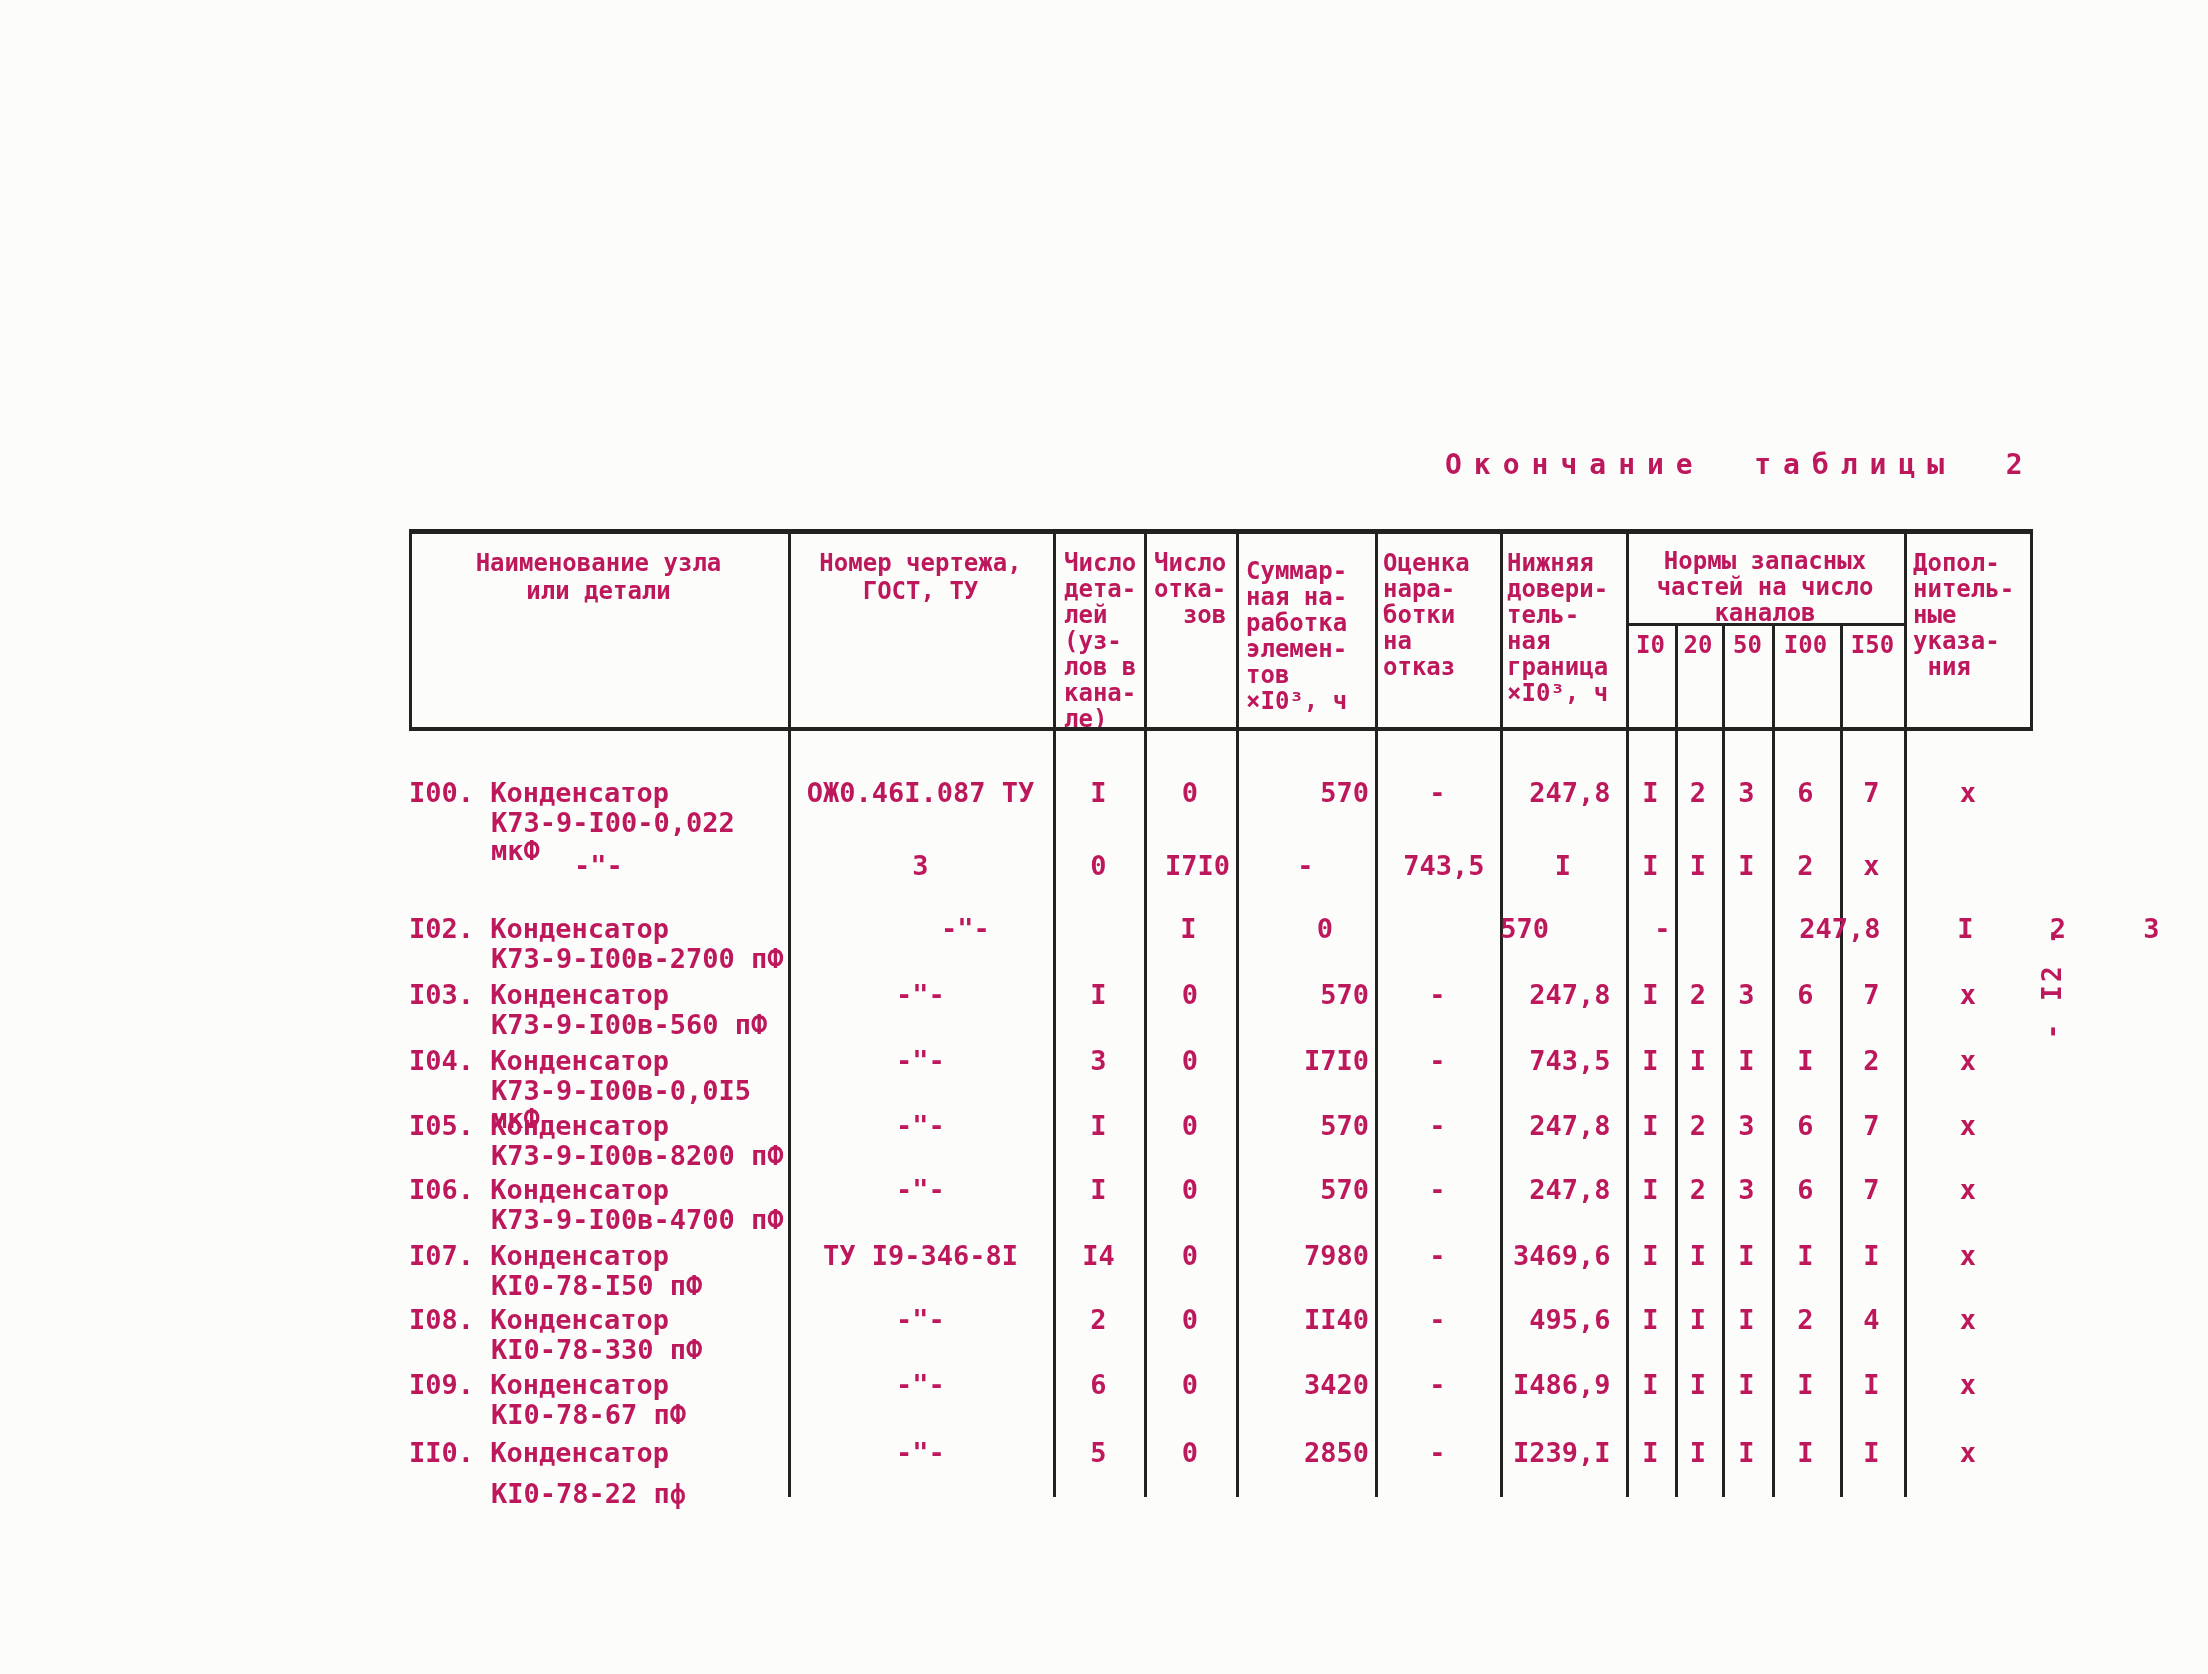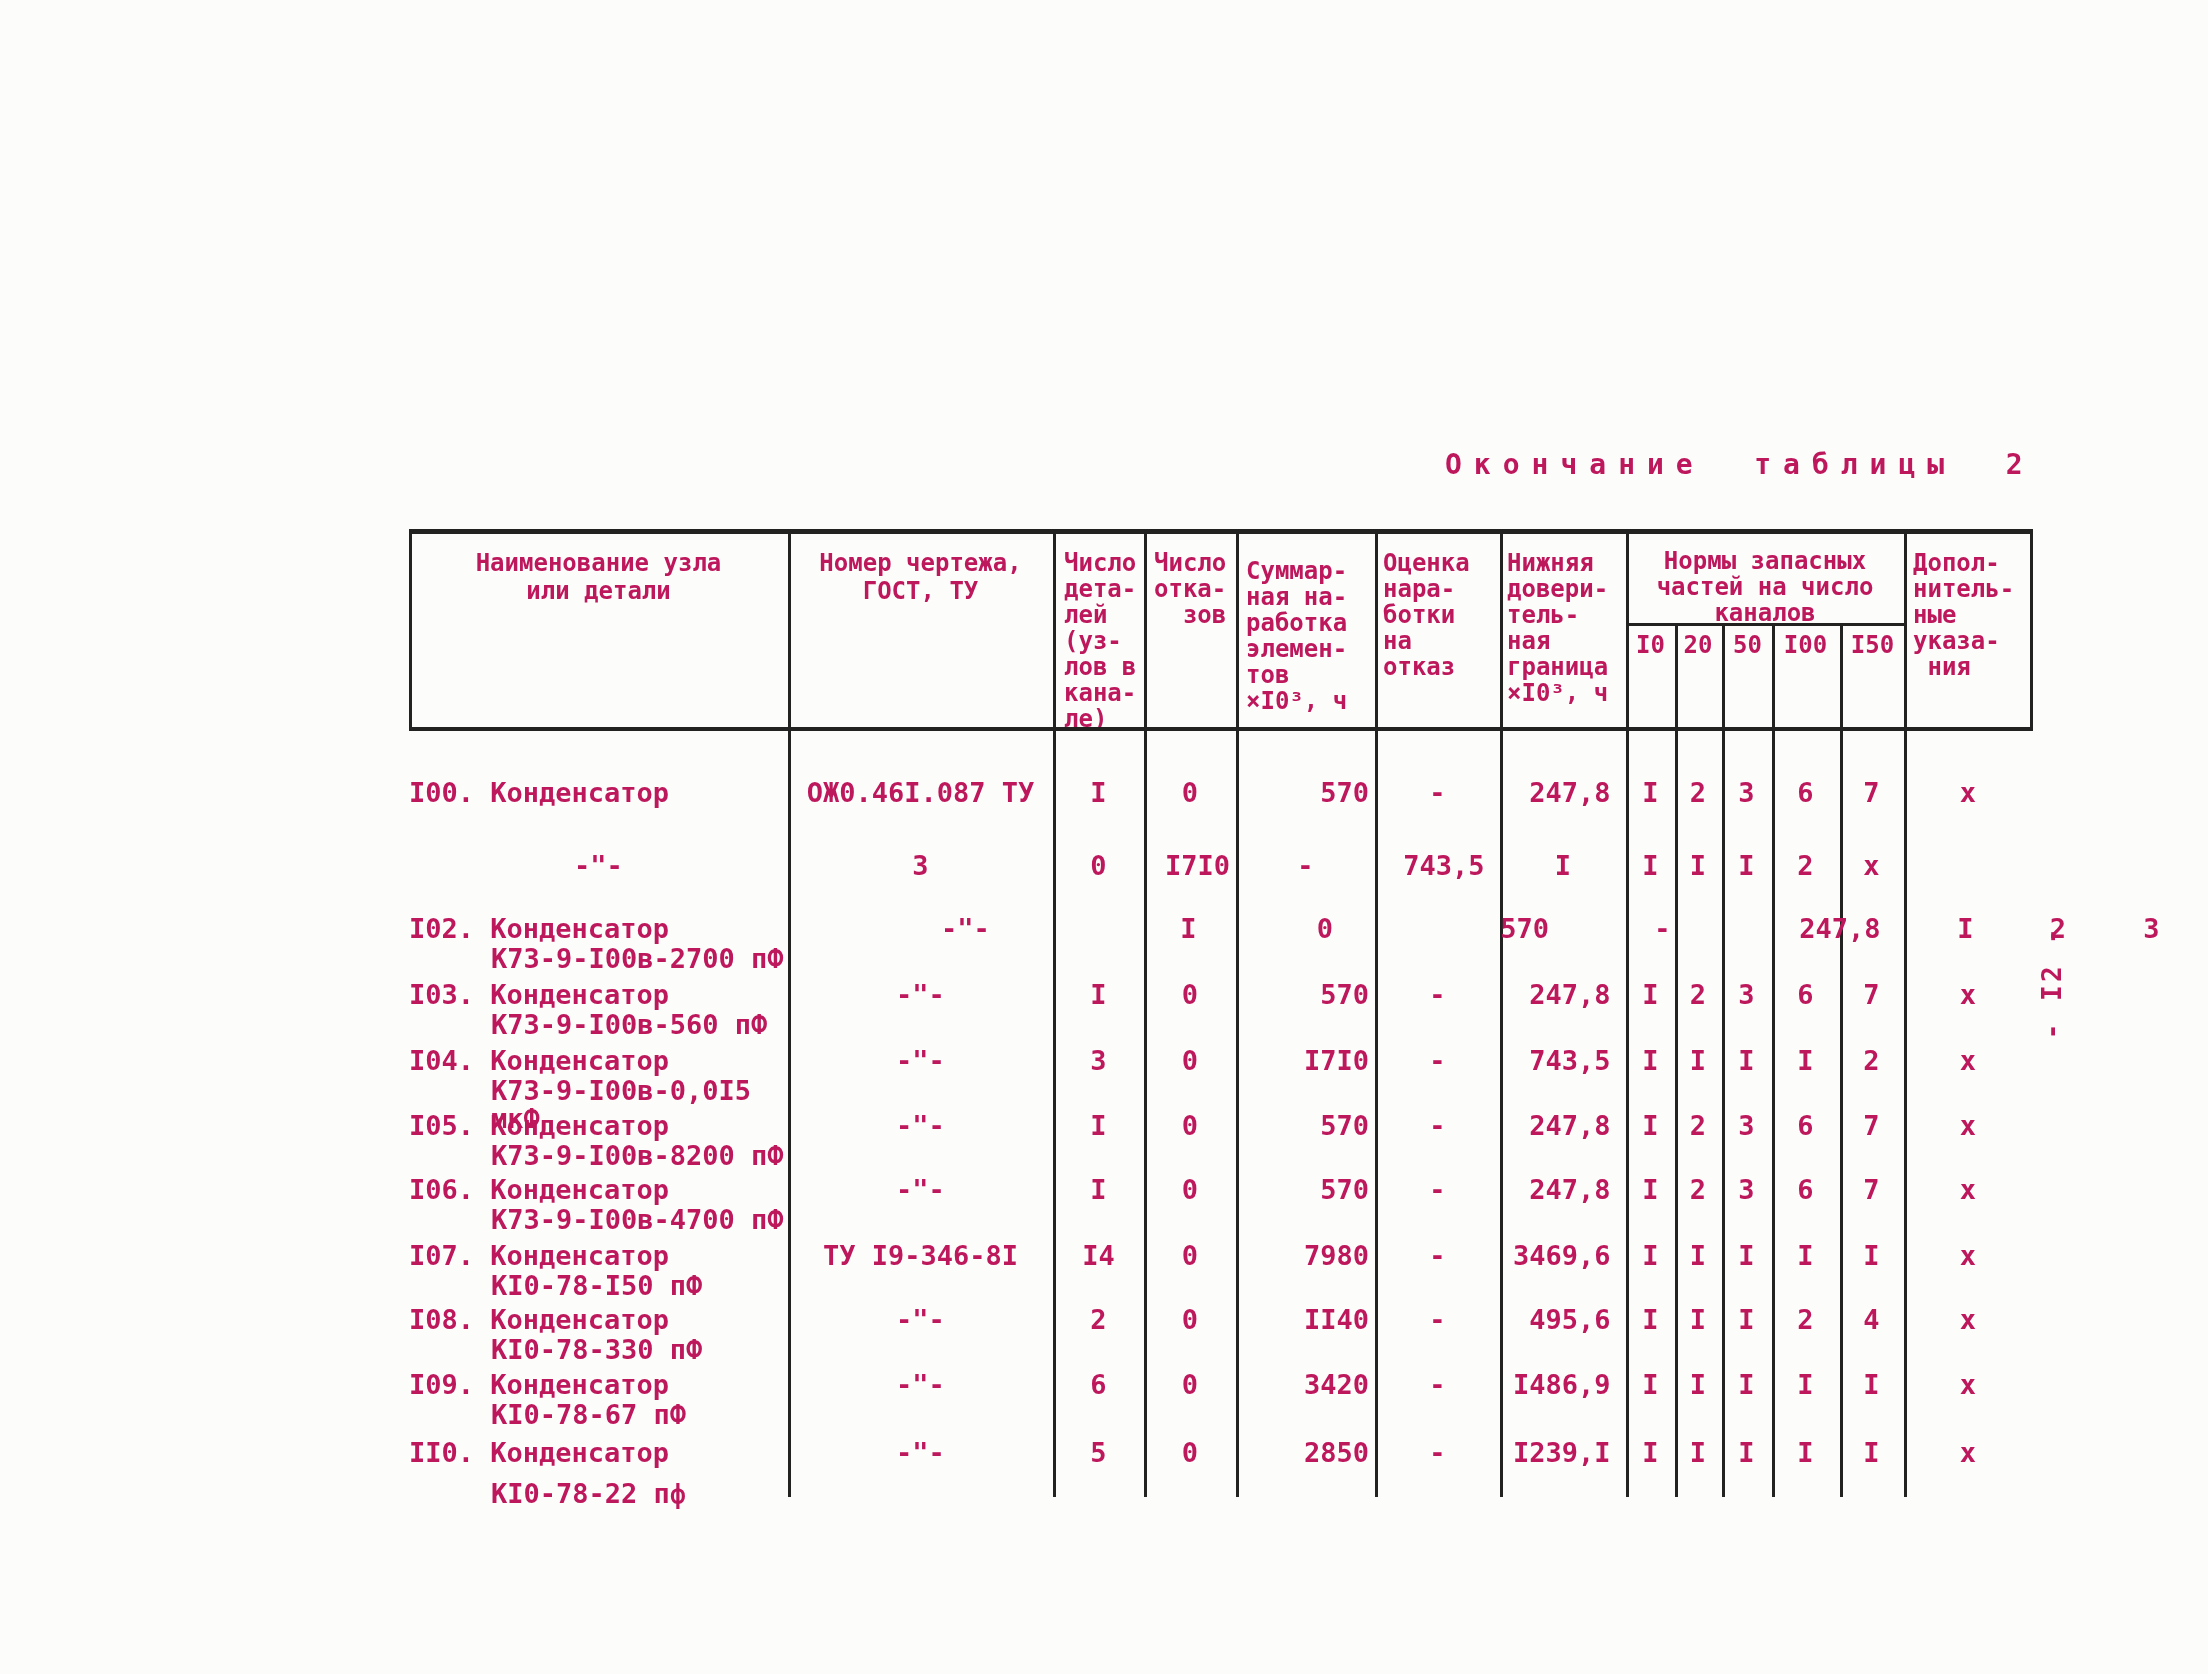--- a/index.html
+++ b/index.html
@@ -131,20 +131,21 @@
       <div class="rule" style="left: 1722px; top: 731px; width: 2.6px; height: 766px;"></div>
       <div class="rule" style="left: 1772px; top: 731px; width: 2.6px; height: 766px;"></div>
       <div class="rule" style="left: 1840px; top: 731px; width: 2.6px; height: 766px;"></div>
       <div class="rule" style="left: 1904px; top: 731px; width: 2.6px; height: 766px;"></div>
     </div>
 
   <div id="rows-container">
       <div class="row" style="top: 779px;">
     <div class="cell name">
       <div class="l1">I00. Конденсатор</div>
+      <div class="l2">К73-9-I00-0,022 мкФ</div>
     </div>
     <div class="cell c">ОЖ0.46I.087 ТУ</div>
     <div class="cell c">I</div>
     <div class="cell c">0</div>
     <div class="cell r pr24">570</div>
     <div class="cell c">-</div>
     <div class="cell r pr18">247,8</div>
     <div class="cell c">I</div>
     <div class="cell c">2</div>
     <div class="cell c">3</div>

